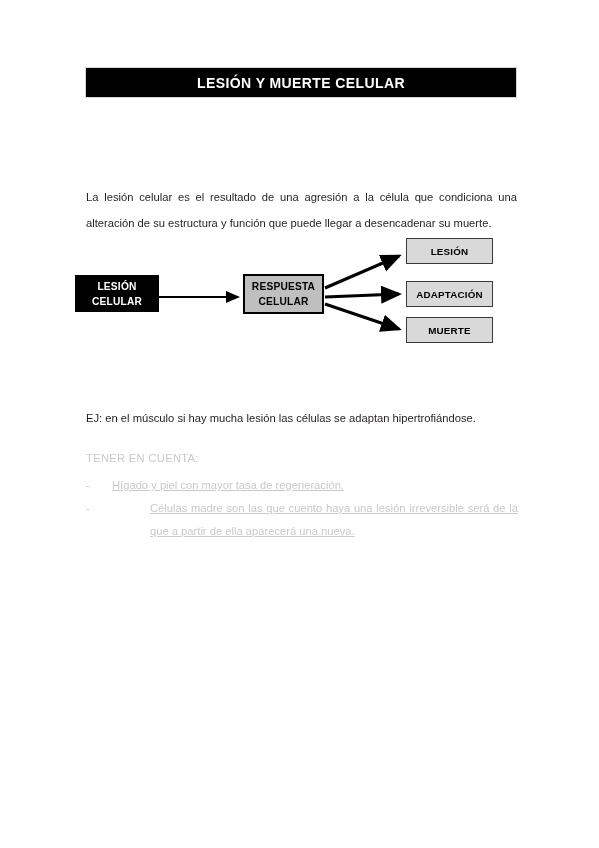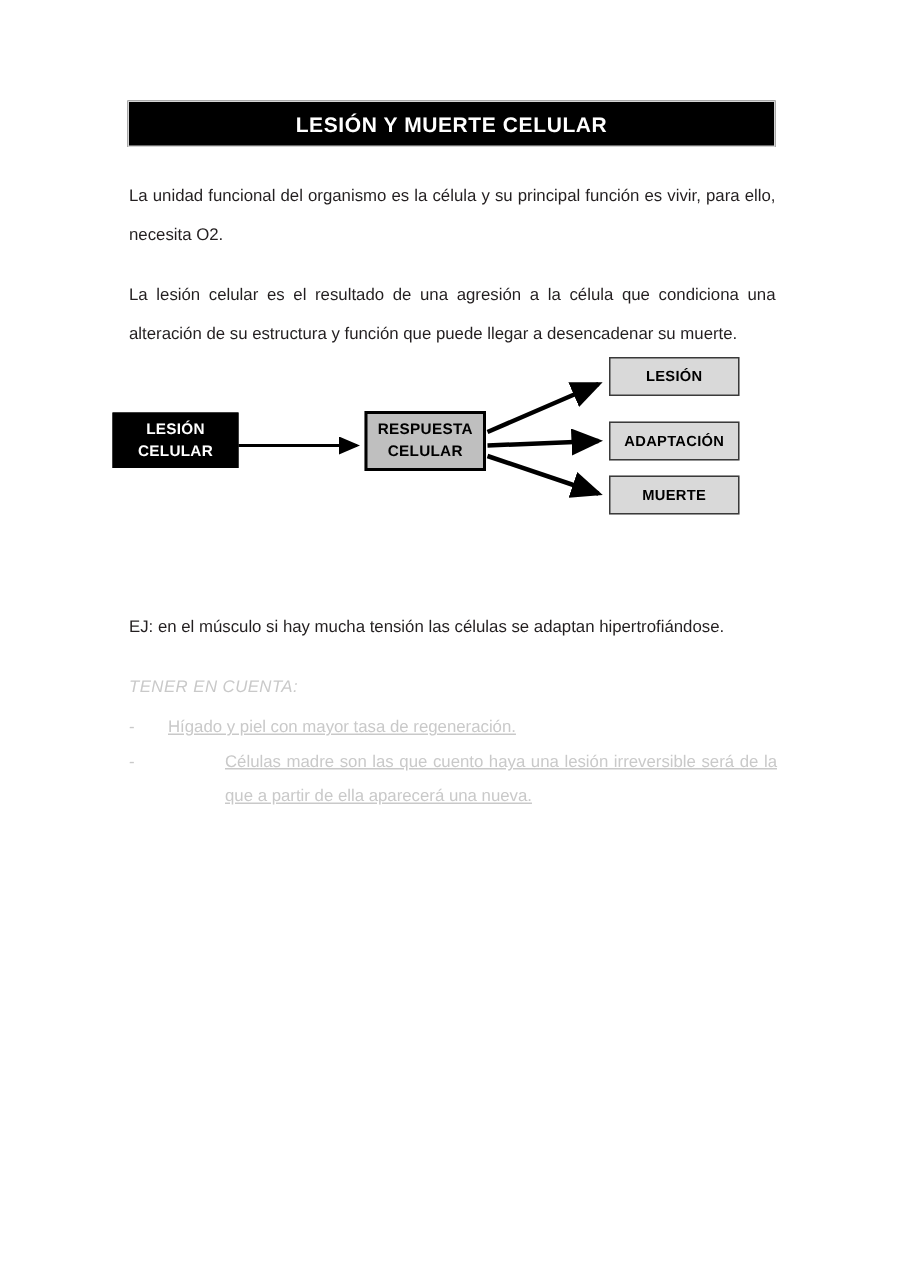--- a/index.html
+++ b/index.html
@@ -56,21 +56,20 @@
   .para.p2 { top: 184px; }
   .para.p3 { top: 405px; text-align: left; }
 
   .note-head {
     position: absolute;
     left: 86px;
     top: 452px;
     font-size: 11.2px;
     color: #c9c9c9;
     letter-spacing: 0.3px;
-    font-style: italic;
   }
 
   .note-list {
     position: absolute;
     left: 86px;
     top: 474px;
     width: 432px;
     font-size: 11.2px;
     color: #c9c9c9;
     line-height: 23px;
@@ -154,21 +153,20 @@
 </style>
 </head>
 <body>
 
 <div class="page">
 
   <div class="title-banner">
     <span class="title-text">LESIÓN Y MUERTE CELULAR</span>
   </div>
 
-  <div class="para p1">La unidad funcional del organismo es la célula y su principal función es vivir, para ello, necesita O2.</div>
 
   <div class="para p2">La lesión celular es el resultado de una agresión a la célula que condiciona una alteración de su estructura y función que puede llegar a desencadenar su muerte.</div>
 
   <div class="diagram">
 
     <svg class="arrows" viewBox="0 0 599 125" xmlns="http://www.w3.org/2000/svg">
       <defs>
         <marker id="ah" markerWidth="7" markerHeight="7" refX="6" refY="3" orient="auto" markerUnits="strokeWidth">
           <path d="M0,0 L7,3 L0,6 z" fill="#000000"></path>
         </marker>
@@ -188,21 +186,21 @@
       <span>RESPUESTA</span>
       <span>CELULAR</span>
     </div>
 
     <div class="dbox out o1">LESIÓN</div>
     <div class="dbox out o3">MUERTE</div>
     <div class="dbox out o2">ADAPTACIÓN</div>
 
   </div>
 
-  <div class="para p3">EJ: en el músculo si hay mucha tensión las células se adaptan hipertrofiándose.</div>
+  <div class="para p3">EJ: en el músculo si hay mucha lesión las células se adaptan hipertrofiándose.</div>
 
   <div class="note-head">TENER EN CUENTA:</div>
 
   <div class="note-list">
     <div class="note-item">
       <span class="note-dash">-</span>
       <span class="note-body">Hígado y piel con mayor tasa de regeneración.</span>
     </div>
     <div class="note-item last">
       <span class="note-dash">-</span>

